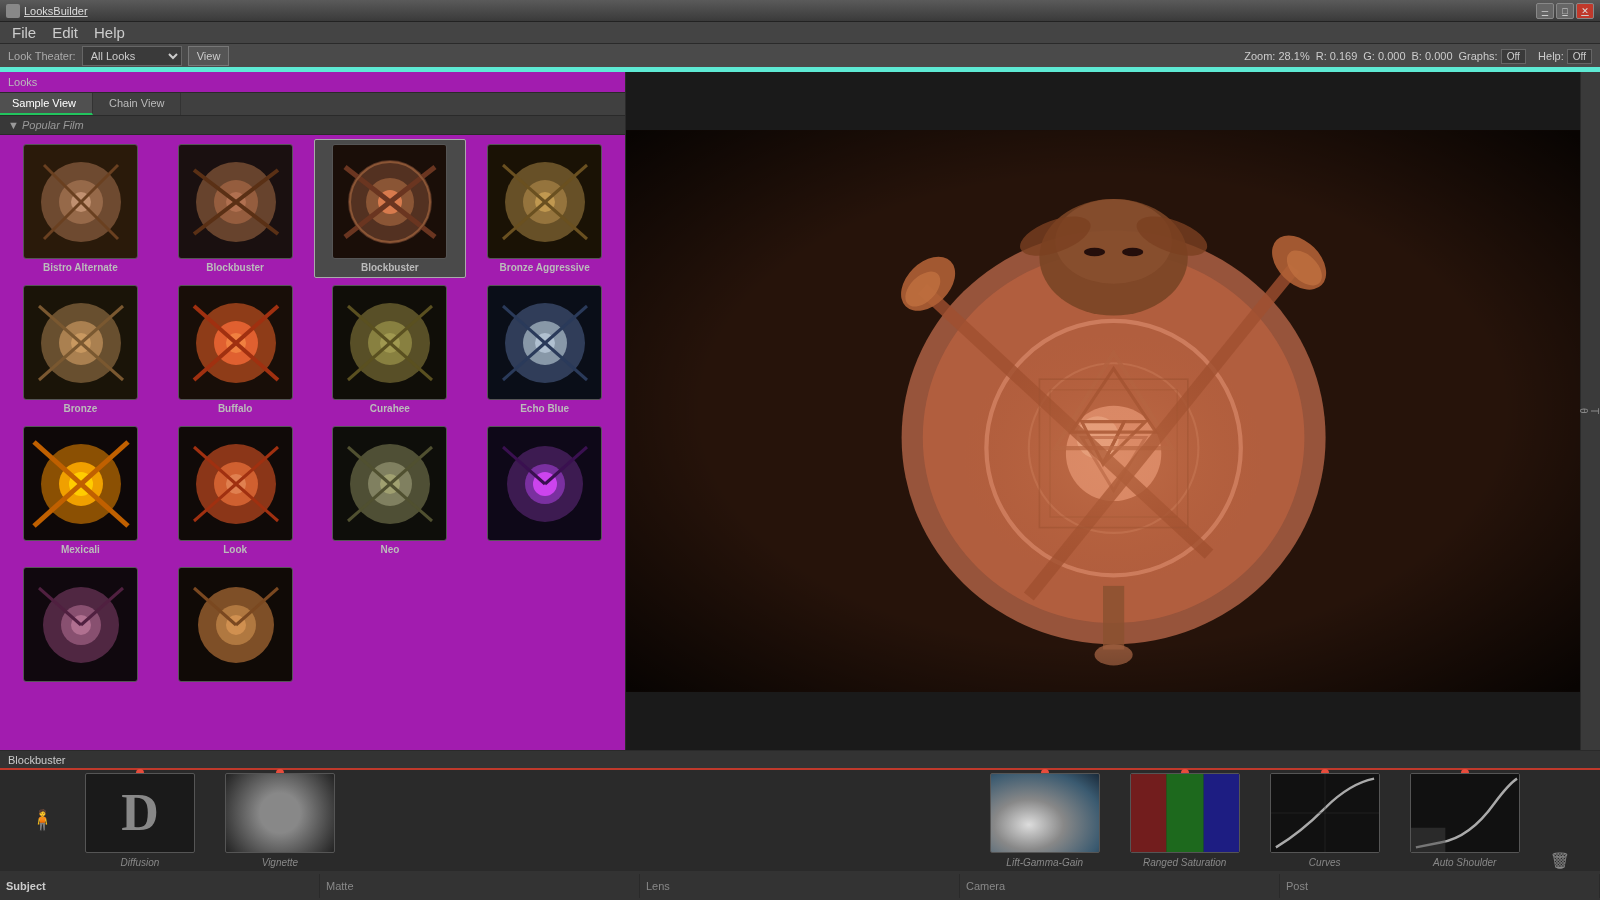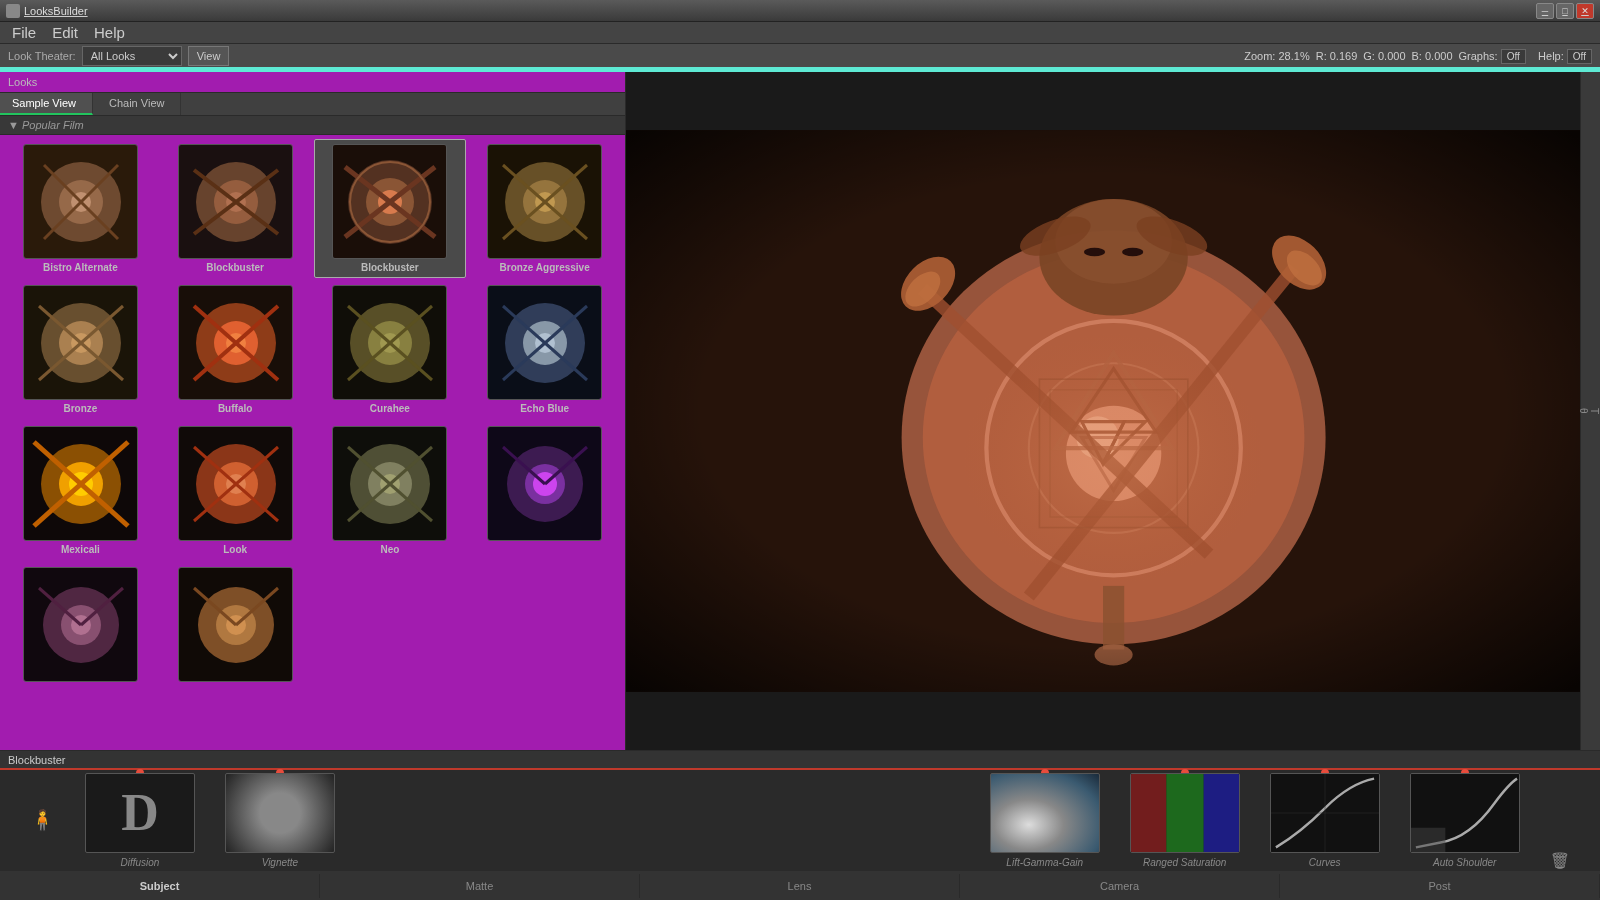--- a/index.html
+++ b/index.html
@@ -293,21 +293,21 @@
     #pipeline-tabs {
       height: 30px;
       background: #333;
       display: flex;
       align-items: center;
       border-top: 1px solid #2a2a2a;
     }
 
     .pipeline-tab {
       flex: 1;
-      text-align: center;
+      text-align: left;
       padding: 6px;
       font-size: 11px;
       color: #888;
       cursor: pointer;
       border-right: 1px solid #2a2a2a;
     }
     .pipeline-tab.bold { font-weight: bold; color: #ccc; }
 
     
     .diffusion-node {

